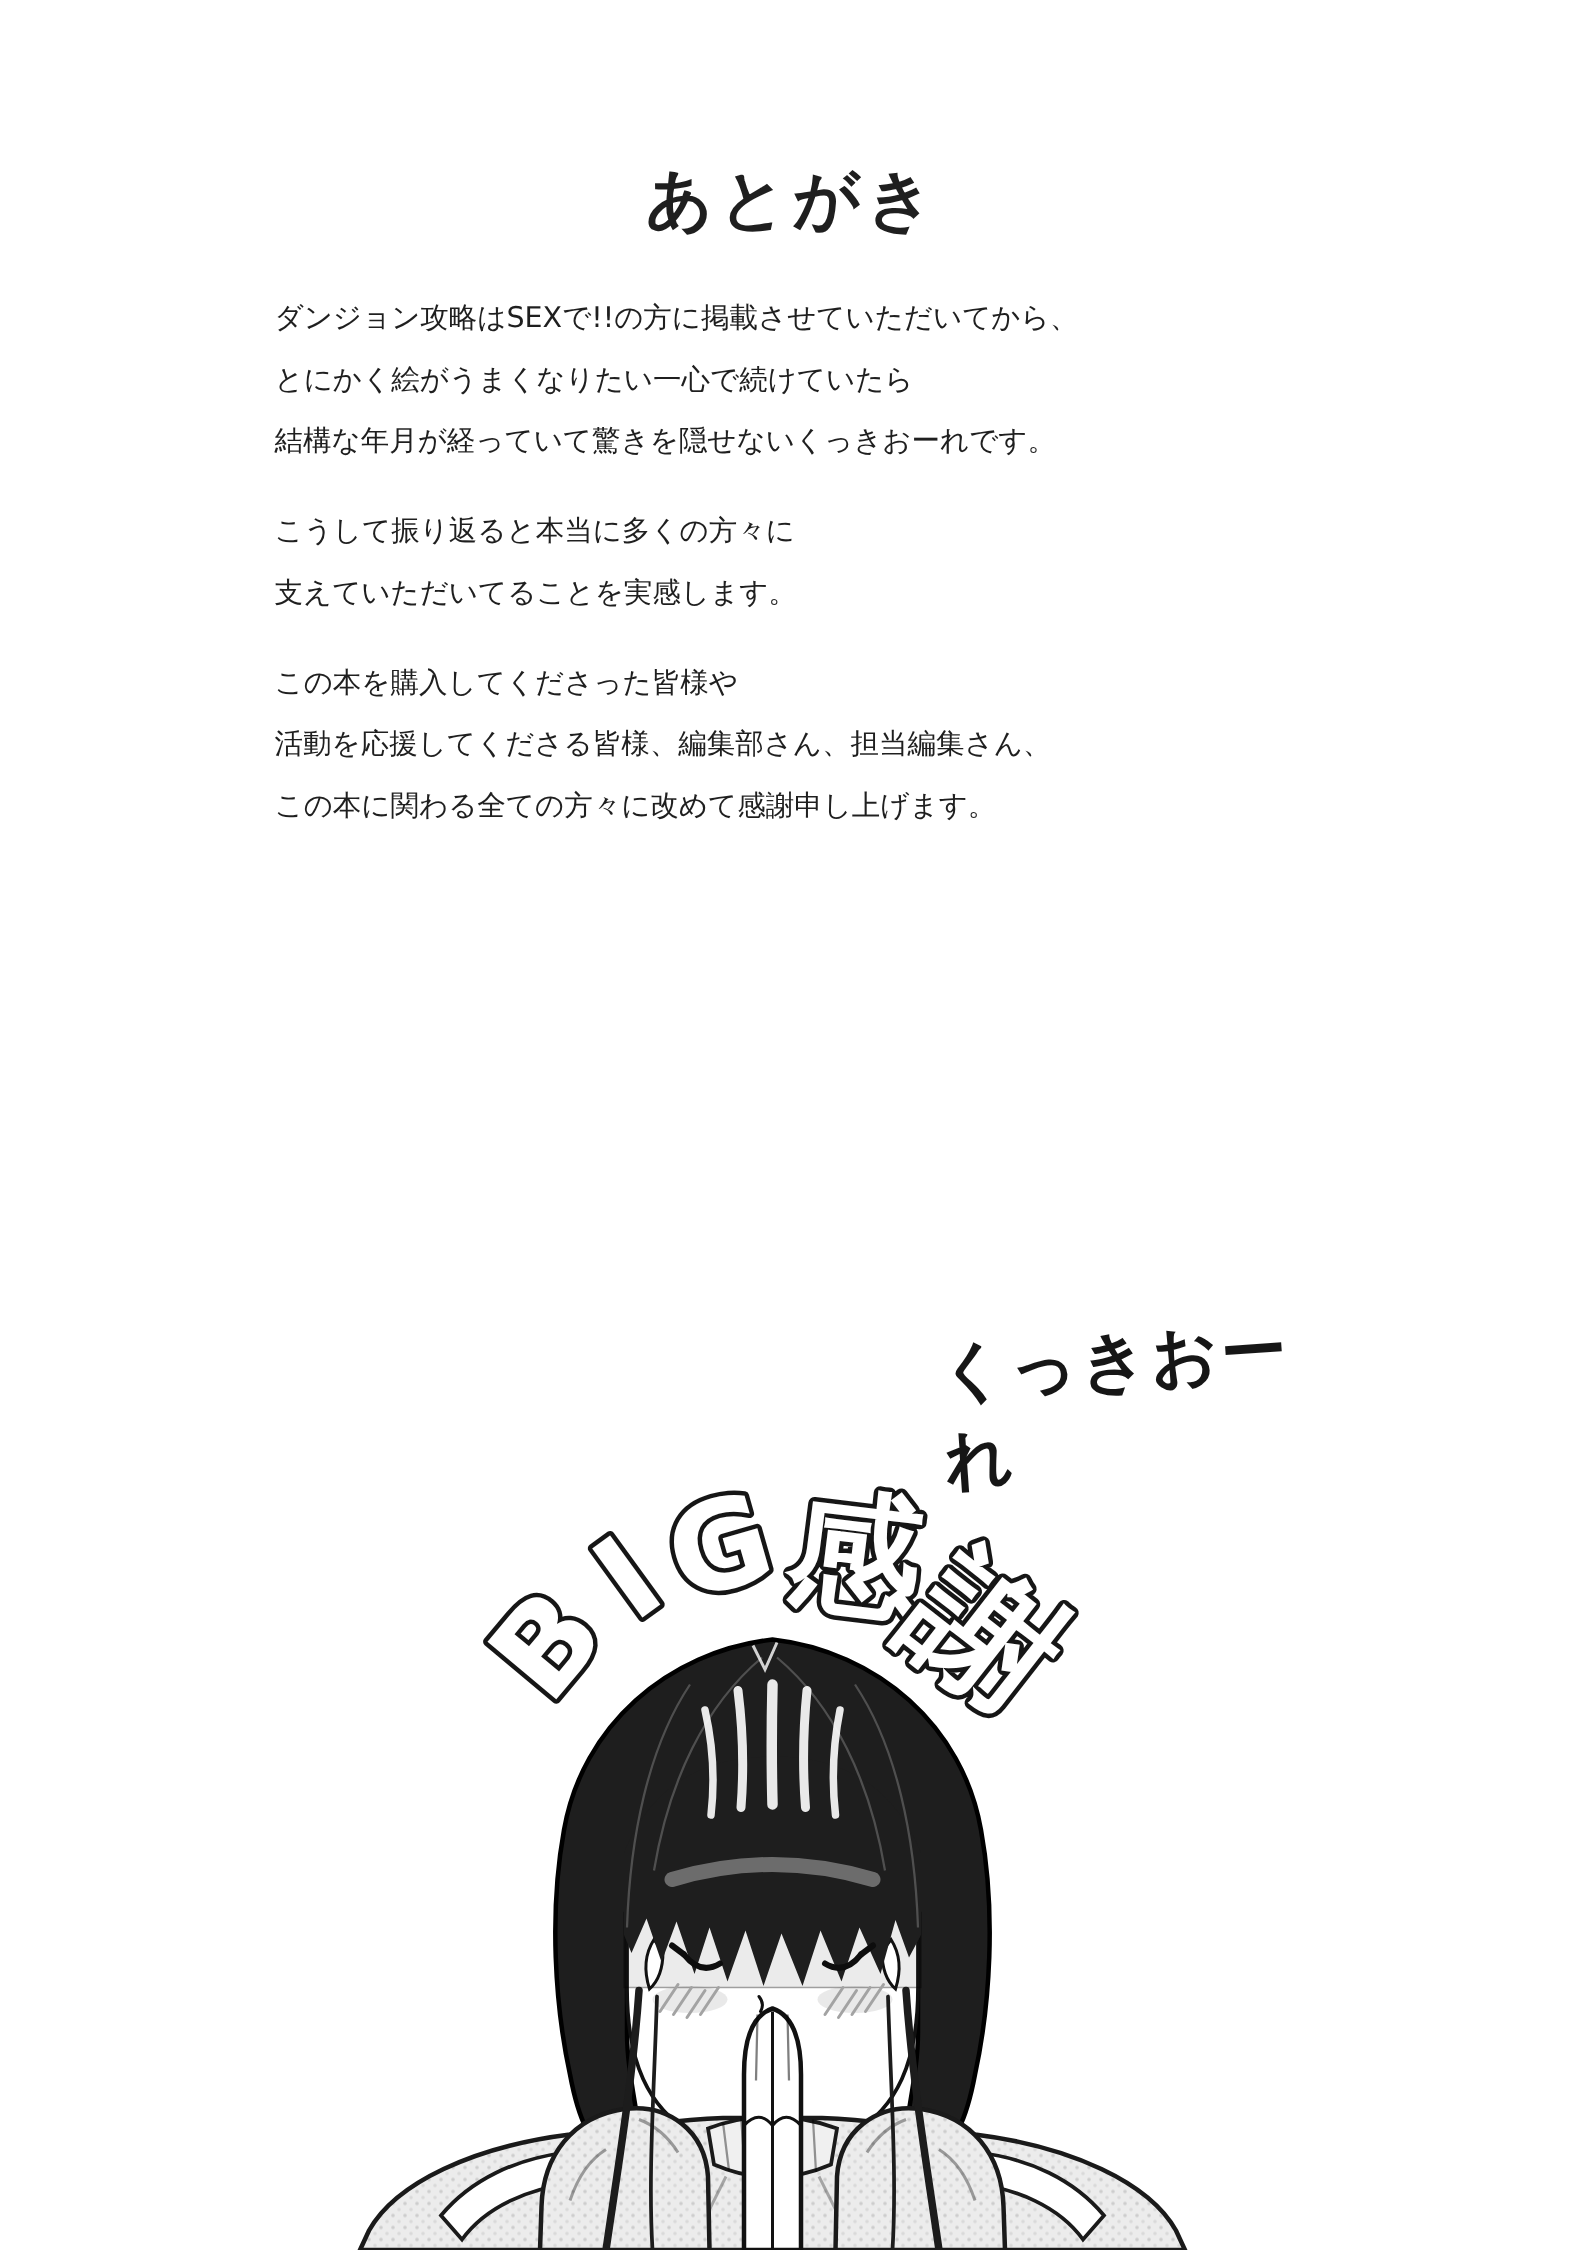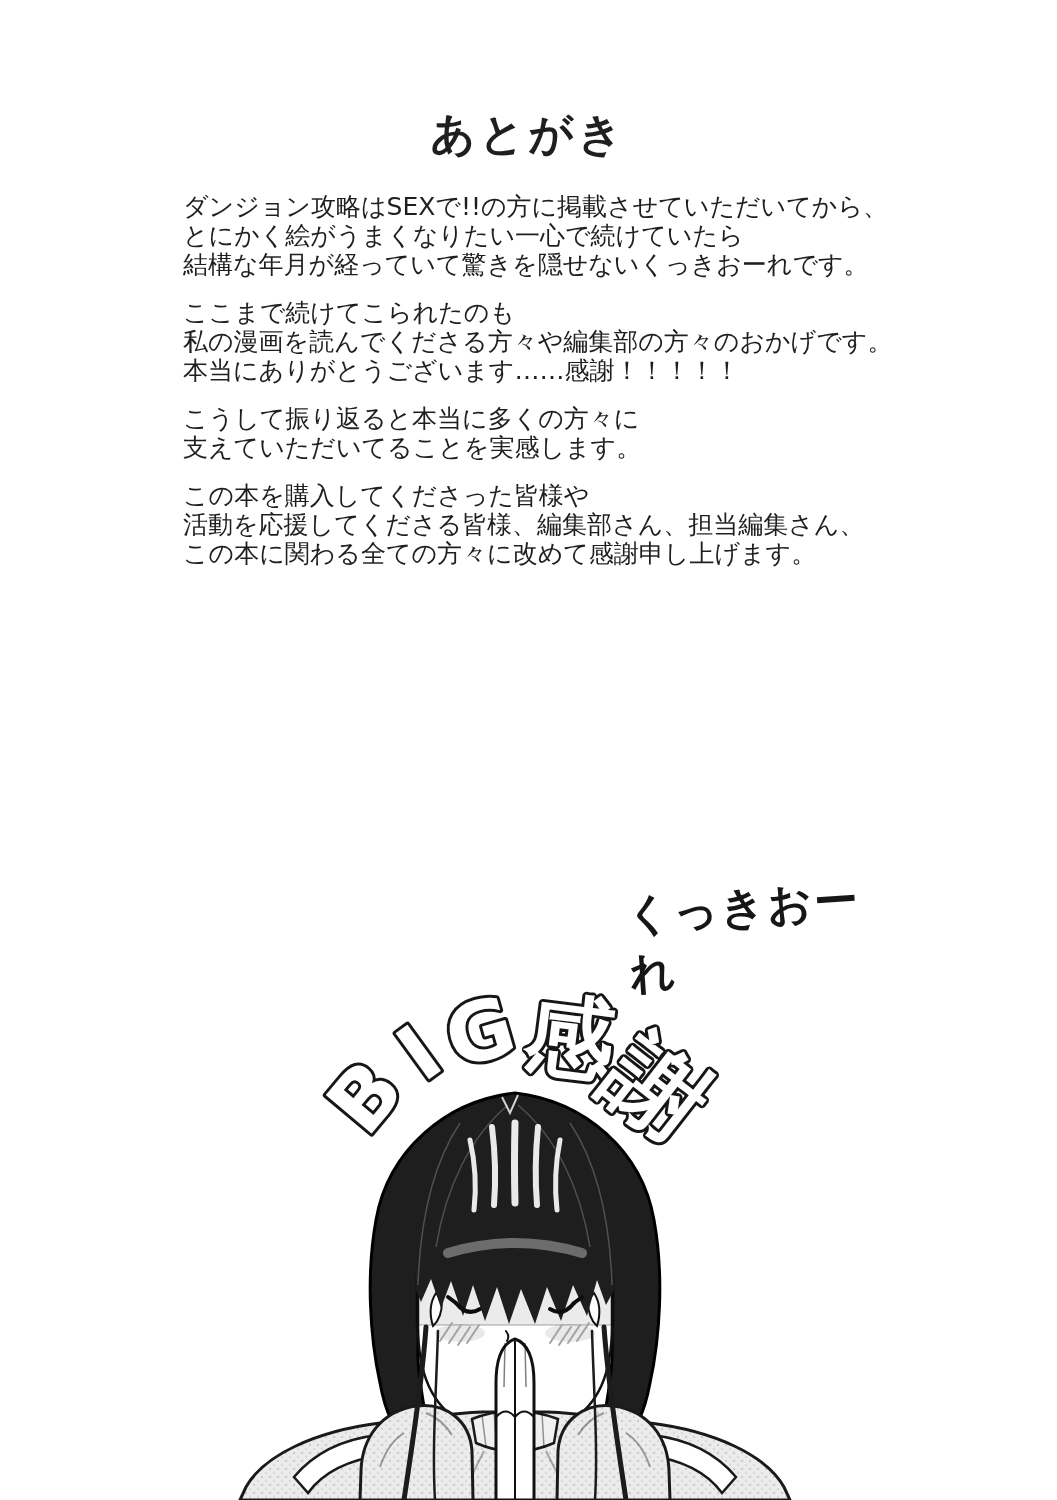--- a/index.html
+++ b/index.html
@@ -22,22 +22,22 @@
     line-height:52px;
     margin:0;
   }
   .body-text{
     position:absolute;
     top:192px;left:183px;
     width:720px;
   }
   .body-text p{
     margin:0 0 19px 0;
-    font-size:25px;
-    line-height:29px;
+    font-size:19px;
+    line-height:41px;
     white-space:pre-line;
     letter-spacing:0px;
   }
   .signature{
     position:absolute;
     left:628px;top:878px;
     width:240px;
     font-size:44px;
     font-weight:700;
     letter-spacing:2px;
@@ -68,23 +68,20 @@
 <body>
 
 <div class="page">
 
   <h1 class="page-title">あとがき</h1>
 
   <div class="body-text">
     <p>ダンジョン攻略はSEXで!!の方に掲載させていただいてから、
 とにかく絵がうまくなりたい一心で続けていたら
 結構な年月が経っていて驚きを隠せないくっきおーれです。</p>
-    <p>ここまで続けてこられたのも
-私の漫画を読んでくださる方々や編集部の方々のおかげです。
-本当にありがとうございます……感謝！！！！！</p>
     <p>こうして振り返ると本当に多くの方々に
 支えていただいてることを実感します。</p>
     <p>この本を購入してくださった皆様や
 活動を応援してくださる皆様、編集部さん、担当編集さん、
 この本に関わる全ての方々に改めて感謝申し上げます。</p>
   </div>
 
   <div class="signature">くっきおーれ</div>
 
   <svg class="big-thanks" viewBox="0 0 480 245" xmlns="http://www.w3.org/2000/svg" aria-hidden="true">

